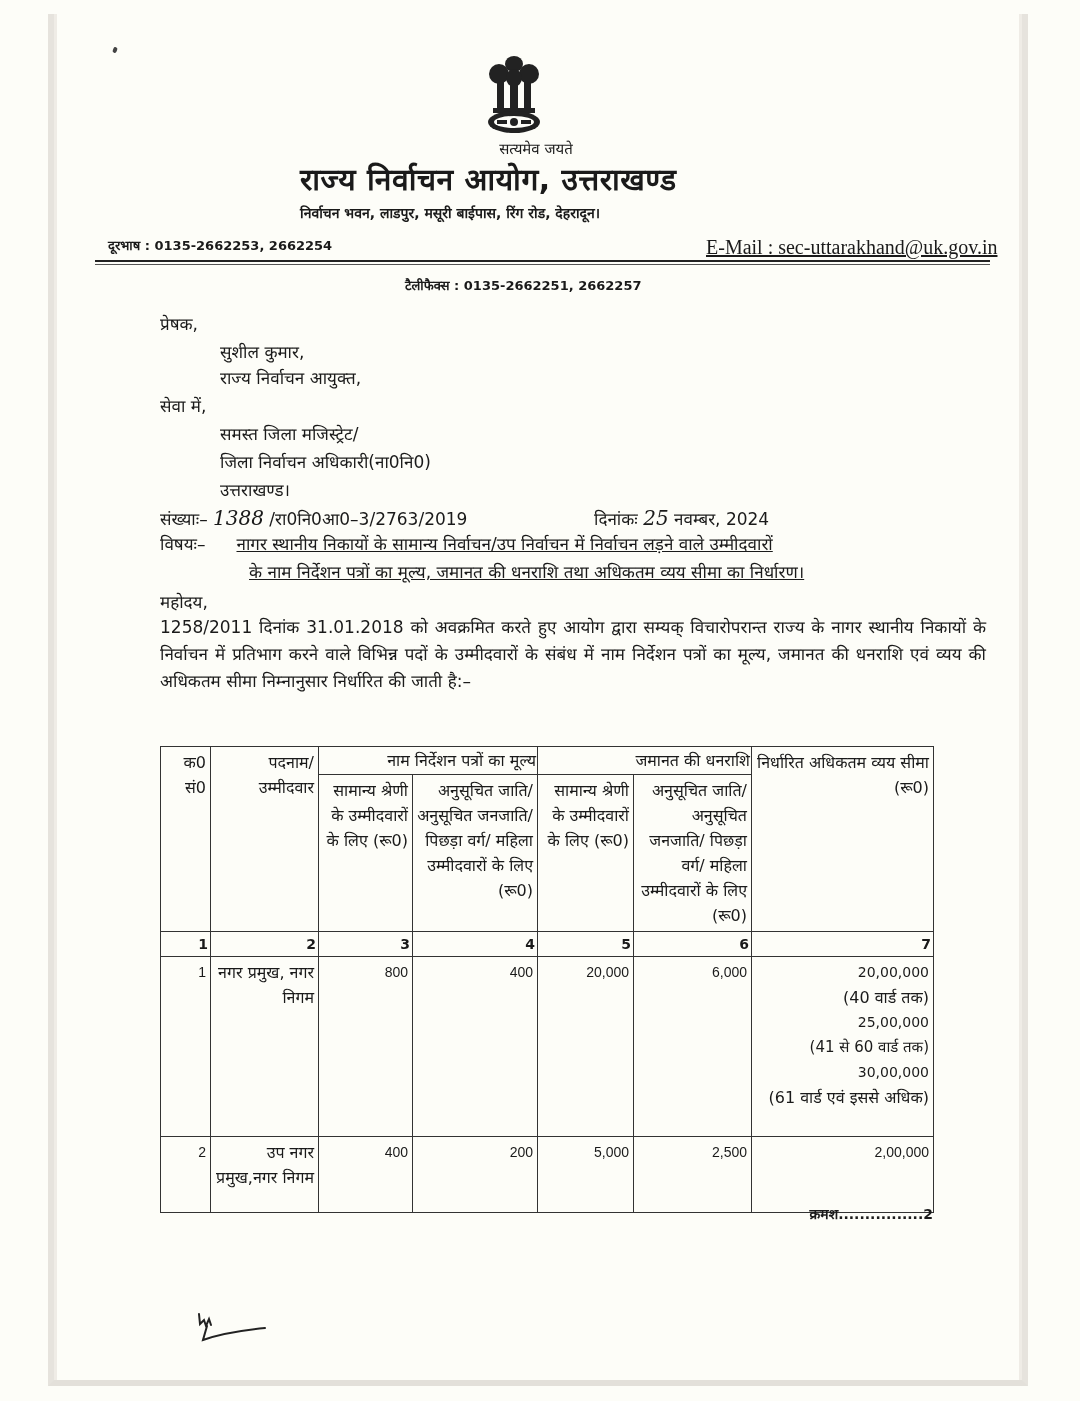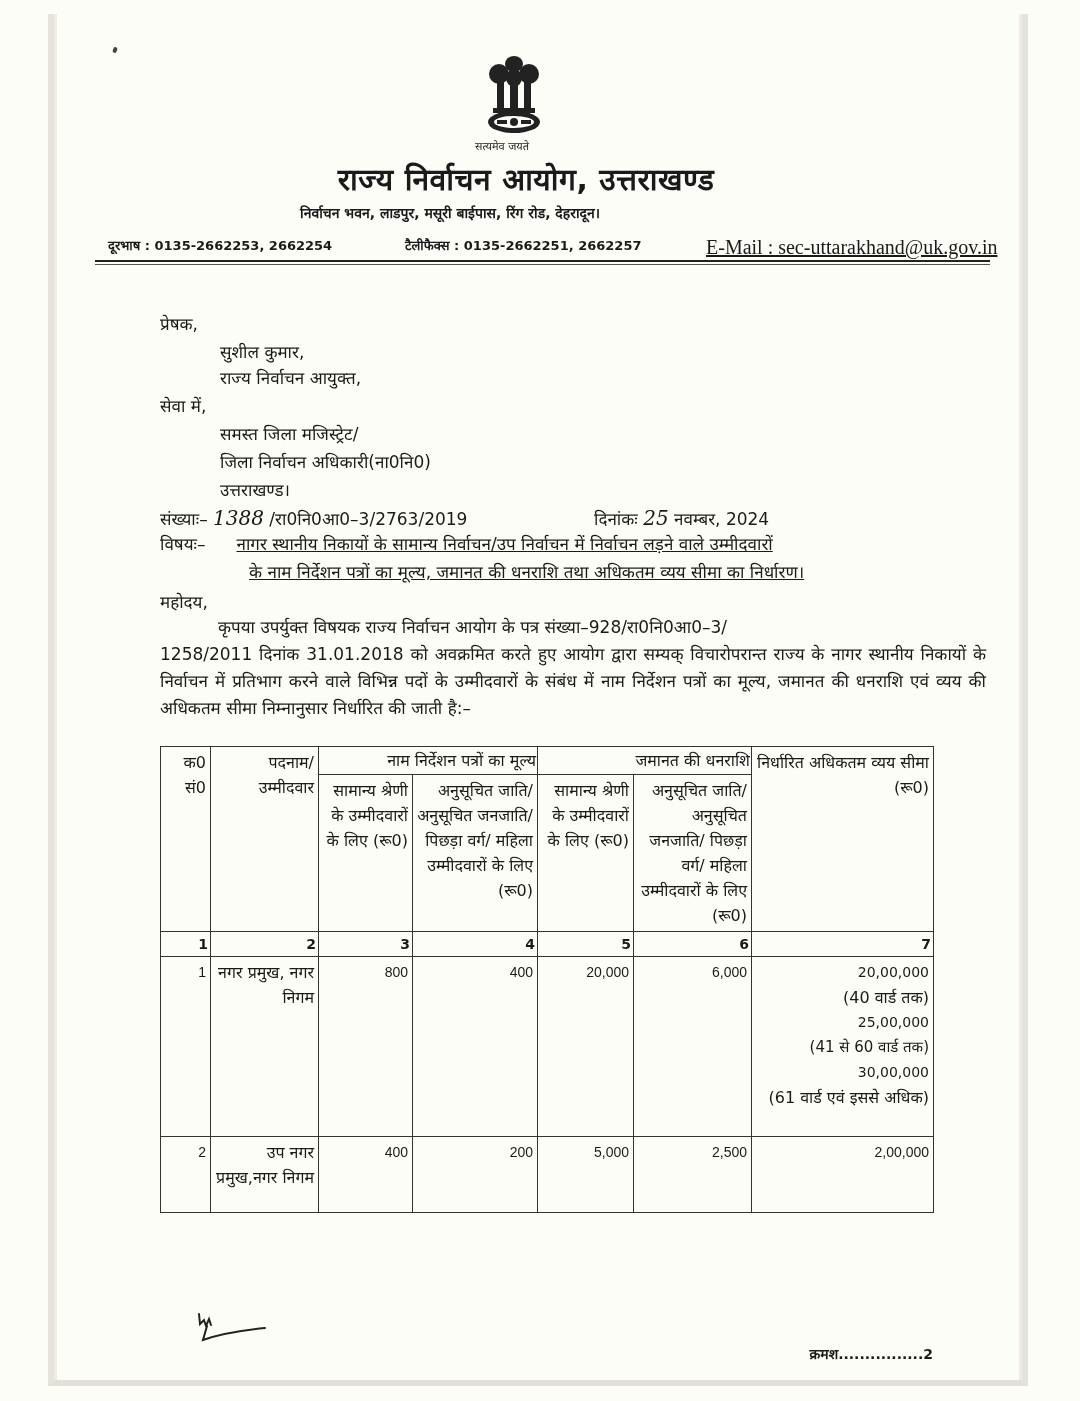--- a/index.html
+++ b/index.html
@@ -11,26 +11,26 @@
     position: absolute; left: 48px; top: 14px; width: 980px; height: 1372px;
     border-left: 6px solid #e6e3dd; border-right: 6px solid #e6e3dd; border-bottom: 6px solid #e3e0da;
     box-sizing: border-box;
   }
   .outer-edge { position: absolute; top: 0; bottom: 0; width: 3px; background: #efece6; }
   .outer-edge.left { left: 0; } .outer-edge.right { right: 0; }
   .abs { position: absolute; white-space: nowrap; }
 
   
   .emblem { left: 483px; top: 52px; width: 62px; height: 84px; }
-  .motto { left: 464px; top: 138px; width: 76px; text-align: center; font-size: 11px; }
-  .org-title { left: 300px; top: 158px; width: 452px; text-align: center; font-size: 30px; font-weight: bold; letter-spacing: 0.5px; }
+  .motto { left: 498px; top: 138px; width: 76px; text-align: center; font-size: 15px; }
+  .org-title { left: 300px; top: 158px; width: 452px; text-align: left; font-size: 30px; font-weight: bold; letter-spacing: 0.5px; }
   .org-address { left: 300px; top: 203px; width: 452px; text-align: left; font-size: 14px; font-weight: bold; }
   .contact { top: 236px; font-size: 13px; font-weight: bold; }
   .contact.phone { left: 108px; }
-  .contact.fax { left: 405px; }
+  .contact.fax { left: 405px; margin-top: 40px; }
   .contact.email { left: 706px; font-family: "Liberation Serif", serif; font-weight: normal; font-size: 20px; text-decoration: underline; }
   .rule { position: absolute; left: 95px; width: 895px; height: 2px; background: #222; top: 260px; }
   .rule.thin { top: 264px; height: 1px; background: #555; }
 
   
   .txt { font-size: 17px; }
   .indent1 { left: 160px; } .indent2 { left: 220px; }
   .subject { left: 160px; top: 532px; font-size: 17px; }
   .subject .u { text-decoration: underline; margin-left: 31px; }
   .para { position: absolute; left: 160px; width: 826px; font-size: 17px; line-height: 27px; text-align: justify; }
@@ -40,21 +40,21 @@
   
   table.fees {
     position: absolute; left: 160px; top: 746px; width: 773px; border-collapse: collapse;
     font-size: 16px; table-layout: fixed;
   }
   table.fees td, table.fees th {
     border: 1.5px solid #333; vertical-align: top; text-align: right; padding: 3px 4px; font-weight: normal; line-height: 25px;
   }
   table.fees .num-row td { font-weight: bold; font-size: 14px; padding: 2px; line-height: 20px; }
   table.fees td.val { font-size: 14px; font-family: "Liberation Sans", sans-serif; }
-  .continued { right: 147px; top: 1344px; font-size: 14px; font-weight: bold; }
+  .continued { right: 147px; top: 1204px; font-size: 14px; font-weight: bold; }
   .signature { left: 195px; top: 1310px; width: 80px; height: 40px; }
   .pencil-mark { left: 113px; top: 47px; width: 4px; height: 6px; background: #444; border-radius: 2px; transform: rotate(20deg); }
 </style>
 </head>
 <body>
 
 <div class="page-frame">
   <div class="outer-edge left"></div>
   <div class="outer-edge right"></div>
 </div>
@@ -117,21 +117,20 @@
 <div class="abs subject">
   <span>विषयः–</span><span class="u">नागर स्थानीय निकायों के सामान्य निर्वाचन/उप निर्वाचन में निर्वाचन लड़ने वाले उम्मीदवारों</span>
 </div>
 <div class="abs subject" style="left:218px; top:560px">
   <span class="u">के नाम निर्देशन पत्रों का मूल्य, जमानत की धनराशि तथा अधिकतम व्यय सीमा का निर्धारण।</span>
 </div>
 
 <div class="abs txt indent1" style="top:590px">महोदय,</div>
 
 <div class="para" style="top:614px">
-  <span class="first">कृपया उपर्युक्त विषयक राज्य निर्वाचन आयोग के पत्र संख्या–928/रा0नि0आ0–3/</span>
   <span>1258/2011 दिनांक 31.01.2018 को अवक्रमित करते हुए आयोग द्वारा सम्यक् विचारोपरान्त राज्य के नागर स्थानीय निकायों के निर्वाचन में प्रतिभाग करने वाले विभिन्न पदों के उम्मीदवारों के संबंध में नाम निर्देशन पत्रों का मूल्य, जमानत की धनराशि एवं व्यय की अधिकतम सीमा निम्नानुसार निर्धारित की जाती है:–</span>
 </div>
 
 <table class="fees">
   <colgroup>
     <col style="width:50px">
       <col style="width:108px">
       <col style="width:94px">
       <col style="width:125px">
     <col style="width:96px">

